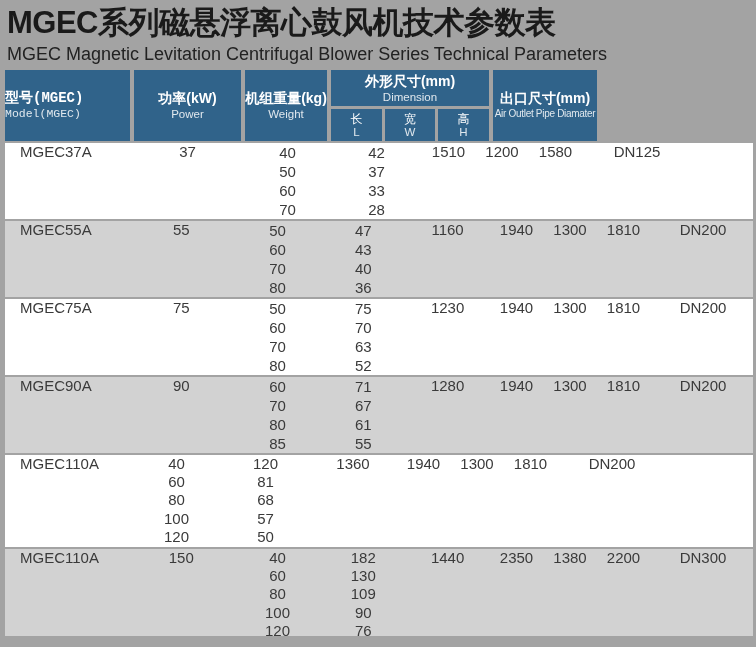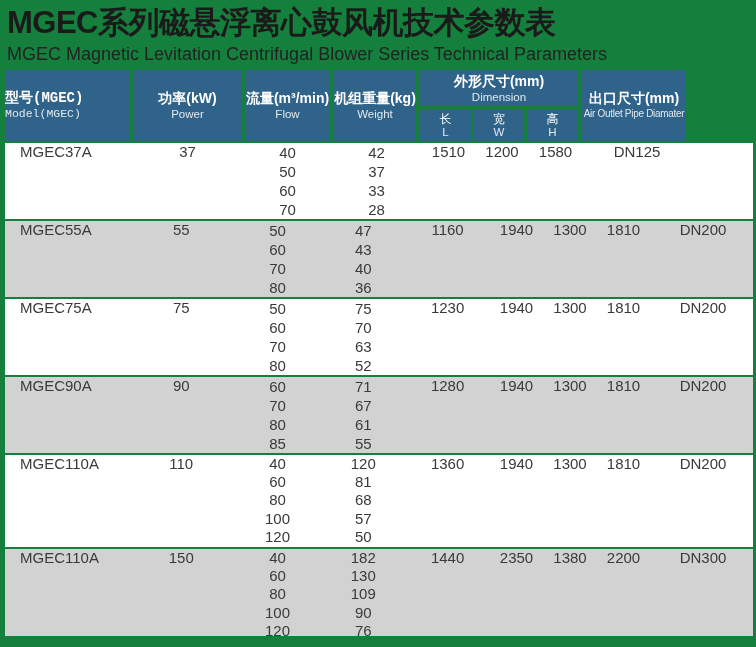--- a/index.html
+++ b/index.html
@@ -8,21 +8,21 @@
     --body-text:#3A3A3A;
     --title-text:#1A1A1A;
   }
   *{box-sizing:border-box;margin:0;padding:0;}
   html,body{background:#fff;}
   body{
     width:756px;height:647px;overflow:hidden;
     font-family:"Liberation Sans","DejaVu Sans",sans-serif;
     color:var(--body-text);
   }
-  .page{width:756px;height:647px;padding-top:4px;background:#15803d;}
+  .page{width:756px;height:647px;padding-top:4px;background:#a3a3a3;}
   .title{
     margin-left:7px;
     font-size:31px;line-height:38px;font-weight:600;
     letter-spacing:-0.5px;color:var(--title-text);white-space:nowrap;
   }
   .subtitle{
     margin-left:7px;
     font-size:18px;line-height:24px;font-weight:400;color:#222;white-space:nowrap;
   }
   .table{margin:4px 0 0 5px;width:748px;}
@@ -82,24 +82,20 @@
 
     <div class="thead">
       <div class="hcell left col-model">
         <div class="zh">型号(MGEC)</div>
         <div class="en">Model(MGEC)</div>
       </div>
       <div class="hcell col-power">
         <div class="zh">功率(kW)</div>
         <div class="en">Power</div>
       </div>
-      <div class="hcell col-flow">
-        <div class="zh">流量(m³/min)</div>
-        <div class="en">Flow</div>
-      </div>
       <div class="hcell col-weight">
         <div class="zh">机组重量(kg)</div>
         <div class="en">Weight</div>
       </div>
       <div class="hgroup col-dim">
         <div class="hcell gtop">
           <div class="zh">外形尺寸(mm)</div>
           <div class="en">Dimension</div>
         </div>
         <div class="gsub">
@@ -213,21 +209,20 @@
       <div class="dimgroup">
         <div class="cell col-l">1940</div>
         <div class="cell col-w">1300</div>
         <div class="cell col-h">1810</div>
       </div>
       <div class="cell col-outlet">DN200</div>
     </div>
 
     <div class="row tall5">
       <div class="cell left col-model">MGEC110A</div>
-      <div class="cell col-power">110</div>
       <div class="cell stack col-pressure">
         <span>40</span>
         <span>60</span>
         <span>80</span>
         <span>100</span>
         <span>120</span>
       </div>
       <div class="cell stack col-flow">
         <span>120</span>
         <span>81</span>

